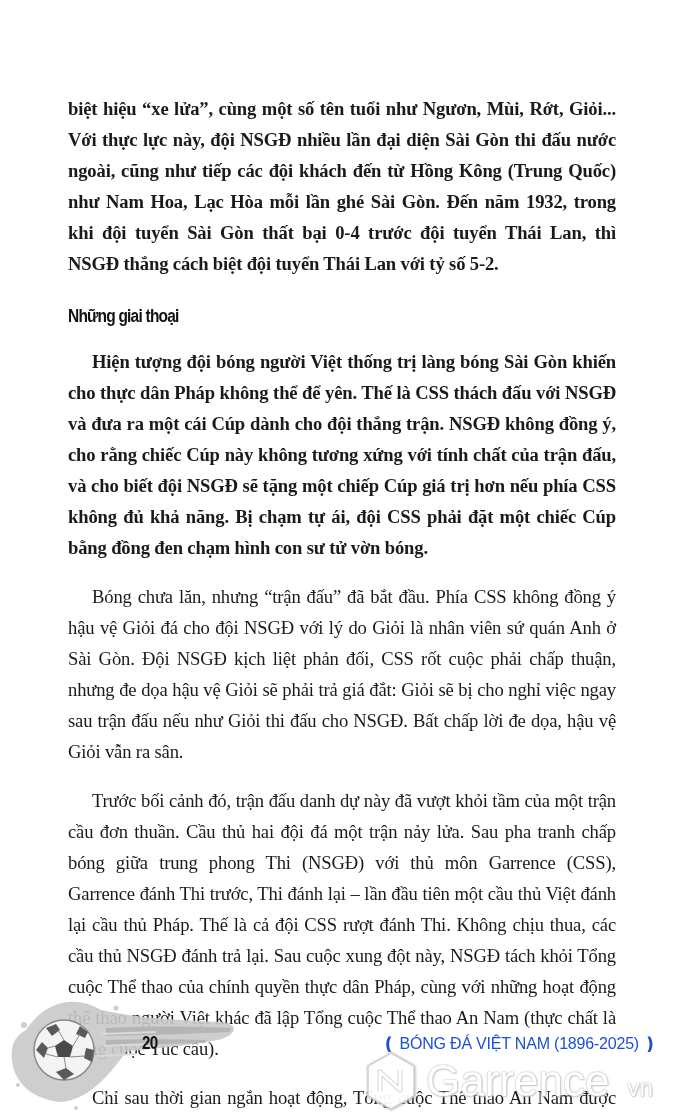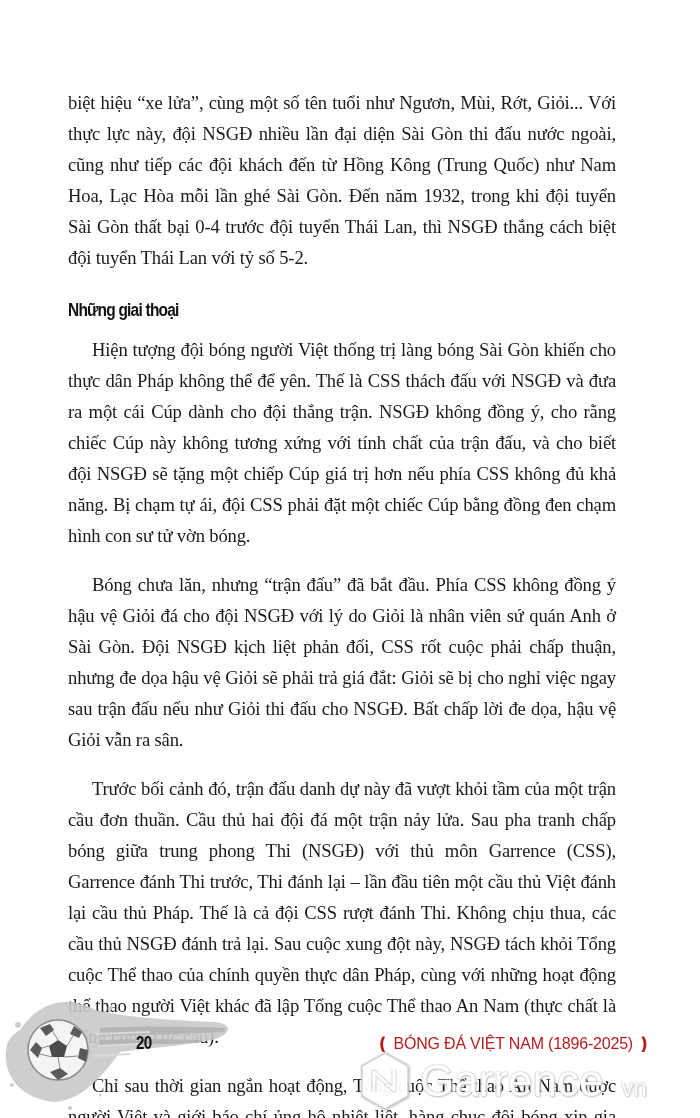--- a/index.html
+++ b/index.html
@@ -31,36 +31,37 @@
       letter-spacing: -0.15px;
     }
     .text-block p {
       margin: 0;
     }
     .text-block p.indent {
       text-indent: 24px;
       margin-top: 18px;
     }
     .text-block p.first {
-      margin-top: 8px;
+      margin-top: 14px;
+      font-weight: bold;
     }
     .section-heading {
       font-family: "Liberation Sans", "DejaVu Sans", sans-serif;
       font-weight: bold;
       font-size: 18px;
       letter-spacing: -0.9px;
       line-height: 31px;
       margin: 22px 0 6px 0;
       transform: scaleX(0.86);
       transform-origin: left center;
       color: #111;
     }
     .footer {
       position: absolute;
-      left: 0;
+      left: 6px;
       top: 990px;
       width: 605px;
       height: 128px;
     }
     .footer-art {
       position: absolute;
       left: 0; top: 0;
     }
     .page-number {
       position: absolute;
@@ -74,21 +75,21 @@
       transform-origin: left center;
       color: #111;
     }
     .running-title {
       position: absolute;
       left: 376px;
       top: 44px;
       font-family: "Liberation Sans", "DejaVu Sans", sans-serif;
       font-size: 16px;
       letter-spacing: -0.2px;
-      color: #b91c1c;
+      color: #1d4ed8;
       white-space: nowrap;
     }
     .running-title .bracket {
       font-weight: bold;
       display: inline-block;
       transform: scaleY(1.1);
     }
     .watermark {
       position: absolute;
       left: 358px;

